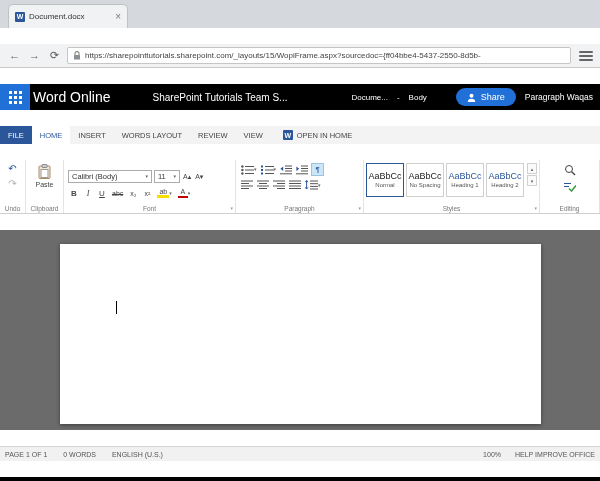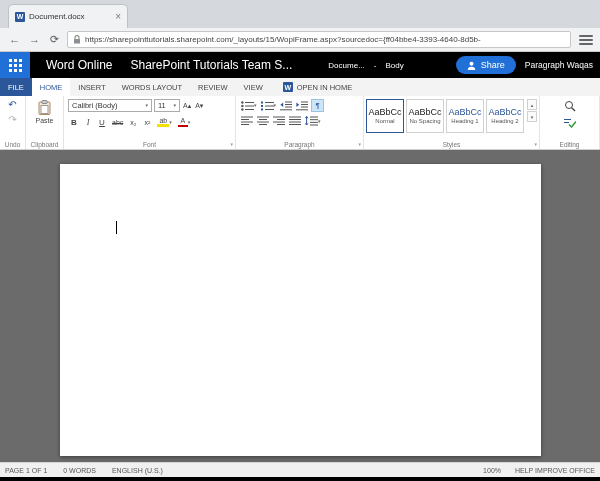--- a/index.html
+++ b/index.html
@@ -1,18 +1,18 @@
 <!DOCTYPE html>
 <html><head>
 <meta charset="utf-8">
 <style>
   * { margin:0; padding:0; box-sizing:border-box; }
   html,body { width:600px; height:481px; }
   body { font-family:"Liberation Sans","DejaVu Sans",sans-serif; overflow:hidden; background:#fff; }
-  .screen { width:600px; height:481px; display:flex; flex-direction:column; }
+  .screen { width:600px; height:481px; display:flex; flex-direction:column;gap:16px; }
 
   
   .tabbar { height:28px; background:#d5d8dc; display:flex; align-items:flex-end; padding-left:8px; flex:0 0 auto; }
   .tab { width:120px; height:24px; background:#f1f2f4; border:1px solid #bfc2c5; border-bottom:none;
          border-radius:5px 5px 0 0; display:flex; align-items:center; gap:4px; padding:0 6px; }
   .word-logo { width:10px; height:10px; background:#2b579a; color:#fff; font-size:7px; font-weight:bold;
                display:flex; align-items:center; justify-content:center; border-radius:1px; flex:0 0 auto; }
   .tab-title { font-size:8px; color:#333; flex:1; white-space:nowrap; overflow:hidden; }
   .tab-close { font-size:10px; color:#7a7a7a; line-height:1; }
 
@@ -23,23 +23,23 @@
             display:flex; align-items:center; gap:4px; padding:0 5px; overflow:hidden; }
   .url-text { font-size:8px; color:#444; white-space:nowrap; overflow:hidden; }
   .hamburger { width:14px; display:flex; flex-direction:column; gap:2px; margin-left:3px; }
   .hamburger i { height:2px; background:#666; border-radius:1px; display:block; }
 
   
   .suitebar { height:26px; background:#000; color:#fff; display:flex; align-items:center; flex:0 0 auto; }
   .waffle { width:30px; height:26px; background:#2170d8; display:grid; grid-template-columns:repeat(3,3px);
             grid-template-rows:repeat(3,3px); gap:2px; justify-content:center; align-content:center; flex:0 0 auto; }
   .waffle i { width:3px; height:3px; background:#fff; display:block; }
-  .app-name { font-size:12px; margin-left:16px; white-space:nowrap; }
-  .site-name { font-size:12px; margin-left:18px; white-space:nowrap; }
-  .doc-title { font-size:8px; margin-left:36px; display:flex; gap:9px; white-space:nowrap; }
+  .app-name { font-size:14px; margin-left:3px; white-space:nowrap; }
+  .site-name { font-size:10px; margin-left:42px; white-space:nowrap; }
+  .doc-title { font-size:8px; margin-left:64px; display:flex; gap:9px; white-space:nowrap; }
   .spacer { flex:1; }
   .share-btn { height:18px; background:#2170d8; border-radius:2px; display:flex; align-items:center;
                gap:5px; padding:0 11px; font-size:9px; margin-right:9px; }
   .user-name { font-size:8.5px; margin-right:7px; white-space:nowrap; }
 
   
   .ribbon-tabs { height:18px; background:#f3f3f3; display:flex; align-items:stretch; font-size:7.5px;
                  color:#444; flex:0 0 auto; }
   .rtab { display:flex; align-items:center; padding:0 8px; white-space:nowrap; }
   .rtab.file { background:#2b579a; color:#fff; }
@@ -61,21 +61,21 @@
   .rbtn.active { background:#cde6f7; border-color:#9bc4e4; }
   .caret { font-size:5px; color:#666; line-height:1; }
 
   .g-undo { width:26px; align-items:center; }
   .undo-glyph { font-size:10px; color:#2b579a; line-height:1; }
   .redo-glyph { font-size:10px; color:#b3b3b3; line-height:1; }
 
   .g-clip { width:38px; align-items:center; }
   .paste-btn { display:flex; flex-direction:column; align-items:center; gap:2px; font-size:7px; color:#444; margin-top:1px; }
 
-  .g-font { width:172px; }
+  .g-font { width:172px;justify-content:flex-end; }
   .combo { border:1px solid #ababab; background:#fff; height:13px; display:flex; align-items:center;
            justify-content:space-between; gap:3px; padding:0 3px; font-size:7.5px; color:#333; white-space:nowrap; }
   .combo-family { width:84px; }
   .combo-size { width:26px; }
   .fbtn { height:14px; min-width:12px; font-size:8px; padding:0 1px; }
   .b-bold { font-weight:bold; }
   .b-italic { font-style:italic; font-family:"Liberation Serif",serif; }
   .b-under { text-decoration:underline; }
   .b-strike { text-decoration:line-through; font-size:7px; }
   .b-sub, .b-sup { font-size:7px; }
@@ -133,21 +133,21 @@
     <span class="navbtn">←</span>
     <span class="navbtn">→</span>
     <span class="navbtn">⟳</span>
     <div class="urlbox">
       <span>
         <svg width="8" height="9" viewBox="0 0 8 9">
             <path d="M2 4V2.6a2 2 0 0 1 4 0V4" fill="none" stroke="#7e8a7e" stroke-width="1.1"></path>
             <rect x="1" y="4" width="6" height="4.5" rx="0.6" fill="#8a8f94"></rect>
           </svg>
       </span>
-      <span class="url-text">https://sharepointtutorials.sharepoint.com/_layouts/15/WopiFrame.aspx?sourcedoc={ff04bbe4-3393-4640-8d5b-</span>
+      <span class="url-text">https://sharepointtutorials.sharepoint.com/_layouts/15/WopiFrame.aspx?sourcedoc={ff04bbe4-5437-2550-8d5b-</span>
     </div>
     <span class="hamburger">
         <i></i>
         <i></i>
         <i></i>
       </span>
   </div>
 
   <div class="suitebar">
     <div class="waffle" style="background-color: rgb(33, 112, 216);">

